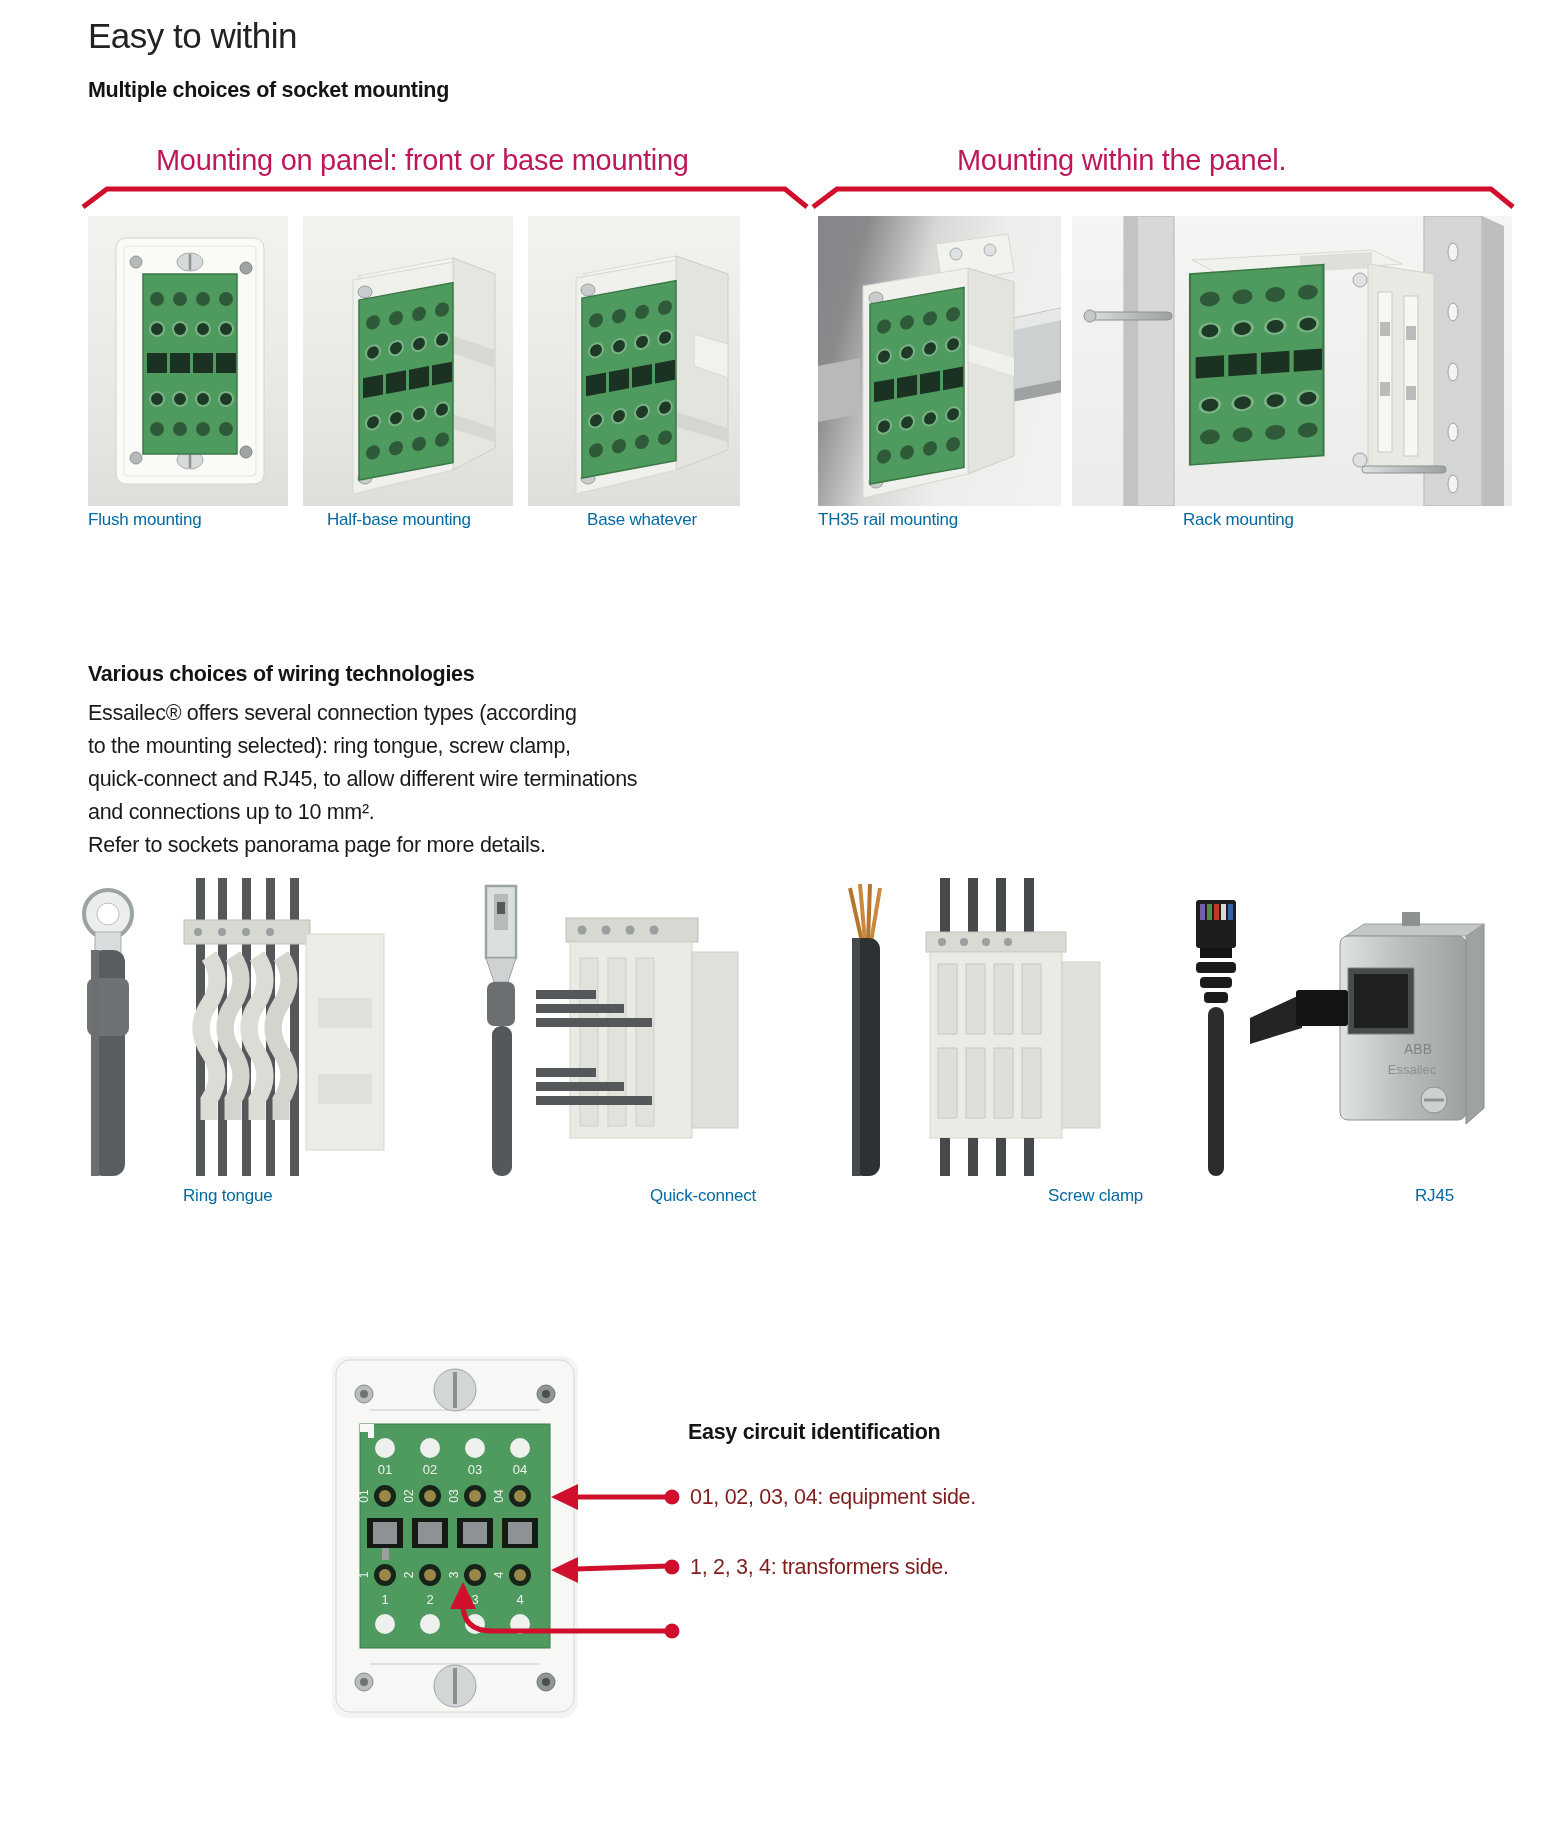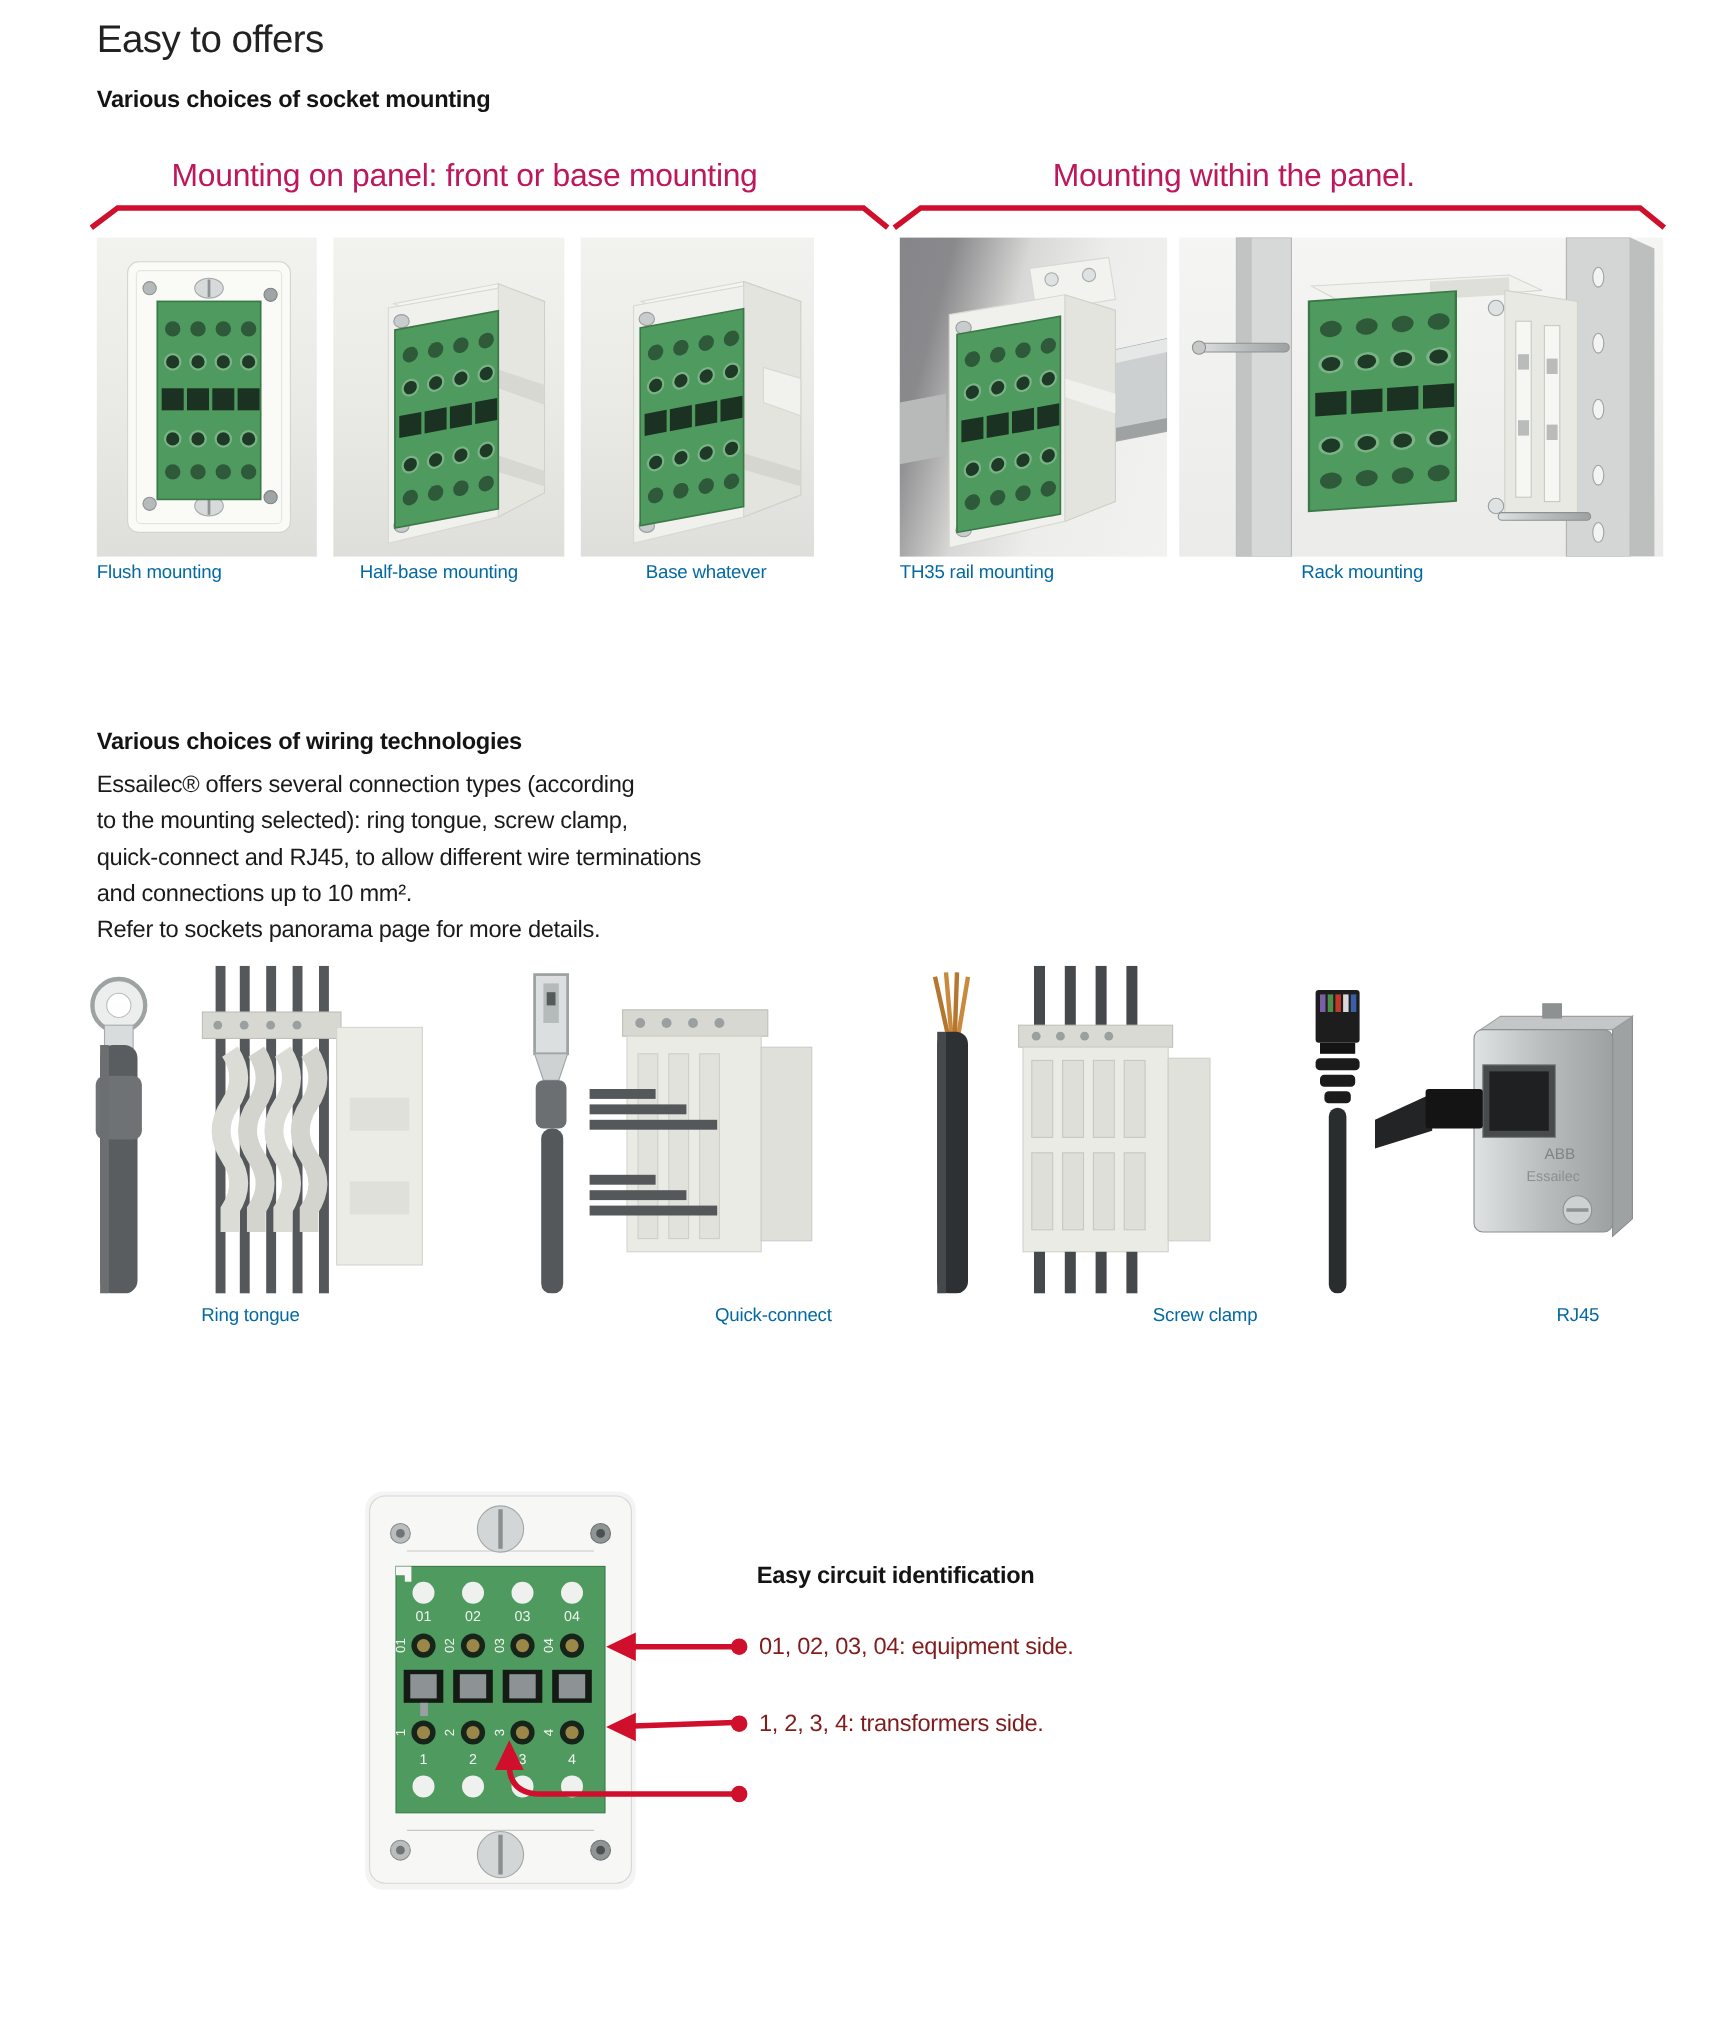--- a/index.html
+++ b/index.html
@@ -41,22 +41,22 @@
           <use href="#col" x="83" y="17"></use>
       </g>
       <linearGradient id="metal" x1="0" y1="0" x2="1" y2="0">
         <stop offset="0" stop-color="#dfe2e3"></stop>
           <stop offset="0.5" stop-color="#b9bdbe"></stop>
           <stop offset="1" stop-color="#9da1a2"></stop>
       </linearGradient>
     </defs>
   </svg>
 
-  <div class="abs title" style="left:88px;top:16px;">Easy to offers</div>
-  <div class="abs h-bold" style="left:88px;top:78px;">Various choices of socket mounting</div>
+  <div class="abs title" style="left:88px;top:16px;">Easy to within</div>
+  <div class="abs h-bold" style="left:88px;top:78px;">Multiple choices of socket mounting</div>
 
   <div class="abs glabel" style="left:156px;top:144px;">Mounting on panel: front or base mounting</div>
   <div class="abs glabel" style="left:957px;top:144px;">Mounting within the panel.</div>
 
   <svg class="abs" style="left:80px;top:184px;" width="730" height="26">
     <polyline points="3,23 27,5 705,5 727,23" fill="none" stroke="#cf0f2b" stroke-width="5"></polyline>
   </svg>
   <svg class="abs" style="left:810px;top:184px;" width="706" height="26">
     <polyline points="3,23 27,5 681,5 703,23" fill="none" stroke="#cf0f2b" stroke-width="5"></polyline>
   </svg>

